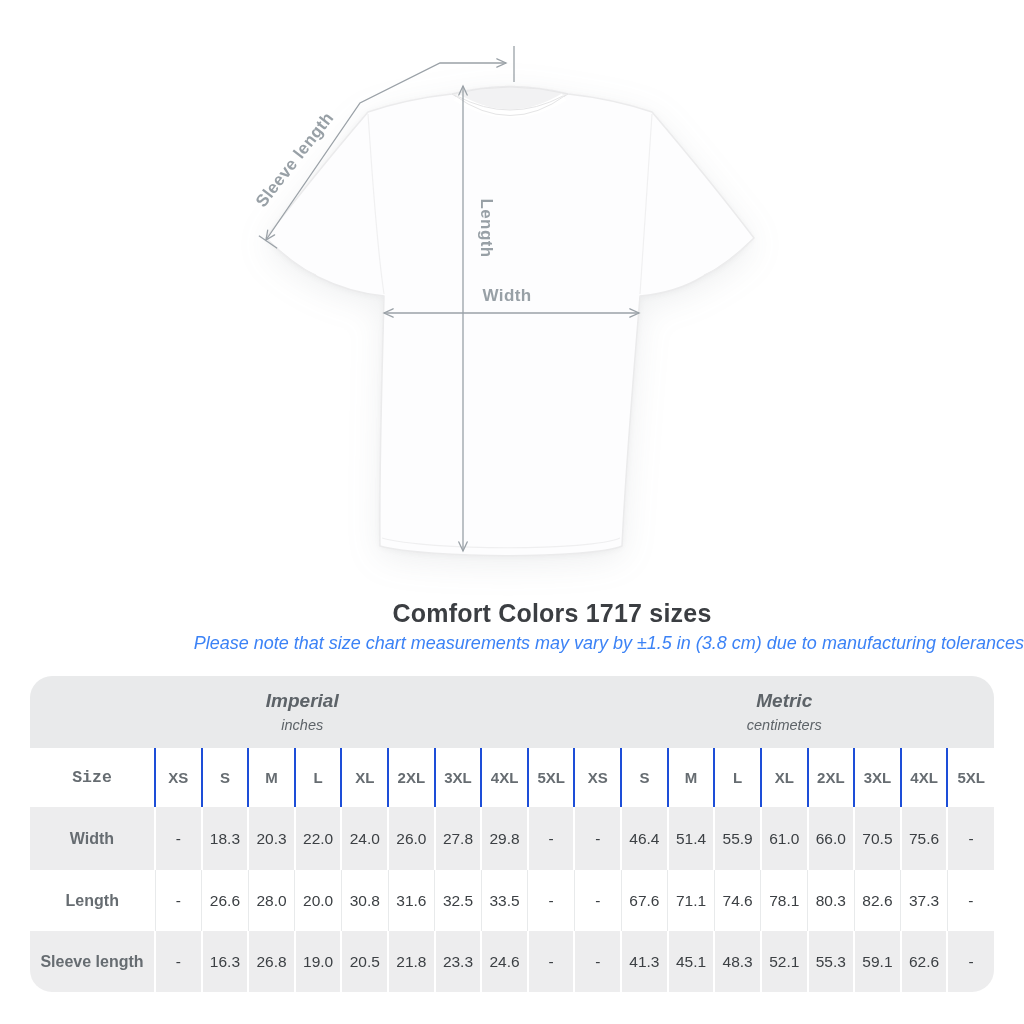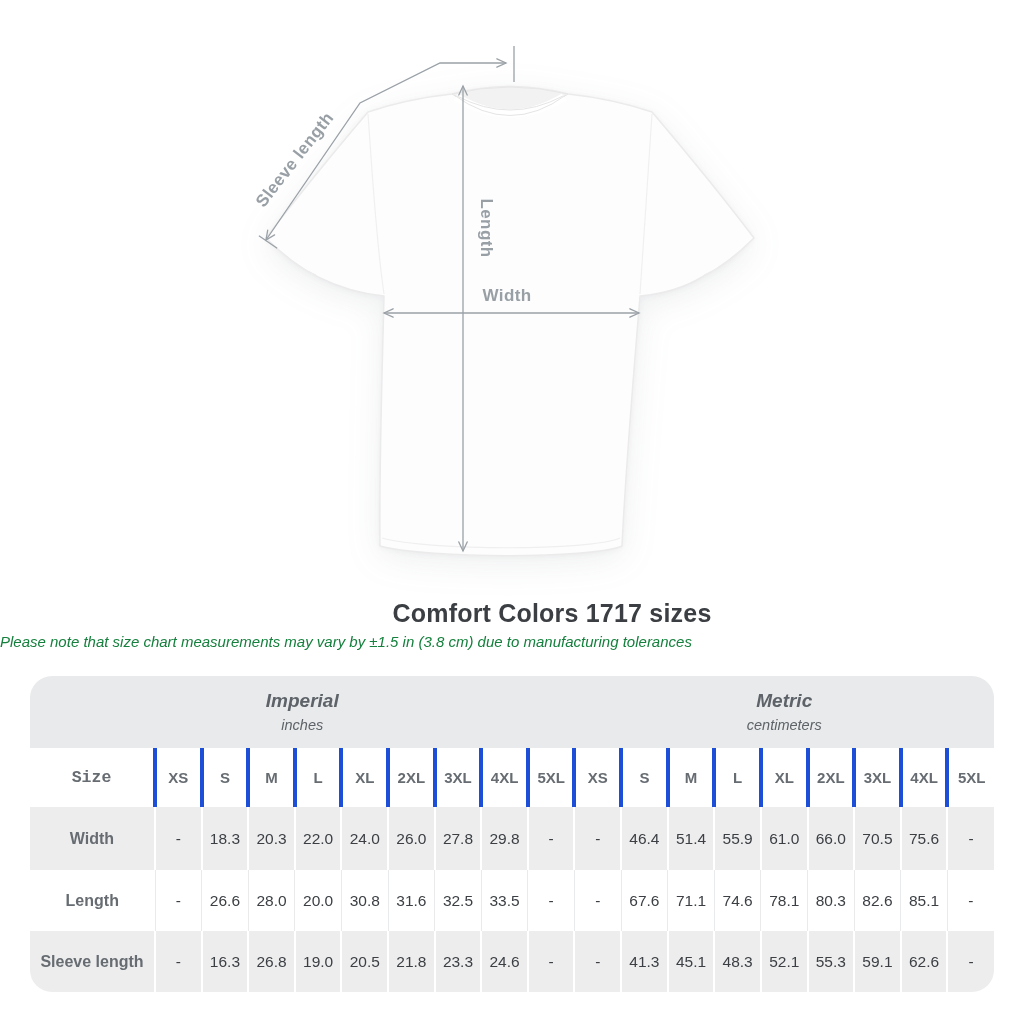--- a/index.html
+++ b/index.html
@@ -10,37 +10,37 @@
   .shirt-stage{position:absolute;top:0;left:0;width:1024px;height:600px;}
   .shirt-stage svg{display:block;}
   .shirt-shape{filter:drop-shadow(0 8px 16px rgba(100,105,115,0.10)) drop-shadow(0 1px 3px rgba(0,0,0,0.04));}
   .measure{stroke:#9aa1a7;stroke-width:1.3;fill:none;}
   .measure-label{fill:#98a0a6;font-weight:bold;font-size:17px;letter-spacing:.4px;}
   .page-title{
     position:absolute;top:598px;left:0;width:100%;text-align:center;
     font-size:25px;line-height:30px;font-weight:bold;color:#3b3e42;letter-spacing:.2px;padding-left:40px;
   }
   .page-note{
-    position:absolute;top:633px;left:0;width:100%;text-align:left;
-    font-size:15px;font-style:italic;color:#15803d;
+    position:absolute;top:633px;left:0;width:100%;text-align:right;
+    font-size:18px;font-style:italic;color:#3b82f6;
   }
   .table-wrap{
     position:absolute;top:676px;left:30px;width:964px;height:316px;
     border-radius:22px;overflow:hidden;
   }
   table.size-table{
     width:100%;height:100%;border-collapse:collapse;table-layout:fixed;
   }
   .size-table th,.size-table td{padding:0;text-align:center;vertical-align:middle;}
   .group-row th{background:#e9eaeb;height:70px;vertical-align:middle;}
   .g-name{font-size:19px;font-weight:bold;font-style:italic;color:#5d6368;line-height:24px;}
   .g-unit{font-size:14.5px;font-style:italic;color:#5d6368;font-weight:normal;line-height:19px;margin-top:3px;}
   .head-row th{background:#ffffff;height:57px;font-size:15px;font-weight:bold;color:#666c71;}
   .head-row th.size-label{font-size:16.5px;font-family:Liberation Mono, monospace;}
-  .head-row th + th{border-left:4px solid #1d4ed8;margin-left:17px;}
+  .head-row th + th{border-left:2px solid #1d4ed8;margin-left:17px;}
   .row-gray td{background:#ededee;}
   .row-gray td + td{border-left:2px solid #ffffff;}
   .row-white td{background:#ffffff;}
   .row-white td + td{border-left:1px solid #e8eaeb;}
   .data-row td{height:59px;font-size:15.5px;color:#3c4044;}
   .data-row td.row-label{font-size:16px;font-weight:bold;color:#666c71;}
   .data-row.tall td{height:61px;}
 </style>
 </head>
 <body>
@@ -190,21 +190,21 @@
           <td>32.5</td>
           <td>33.5</td>
           <td>-</td>
           <td>-</td>
           <td>67.6</td>
           <td>71.1</td>
           <td>74.6</td>
           <td>78.1</td>
           <td>80.3</td>
           <td>82.6</td>
-          <td>85.1</td>
+          <td>37.3</td>
           <td>-</td>
         </tr>
         <tr class="data-row row-gray">
           <td class="row-label">Sleeve length</td>
           <td>-</td>
           <td>16.3</td>
           <td>26.8</td>
           <td>19.0</td>
           <td>20.5</td>
           <td>21.8</td>

